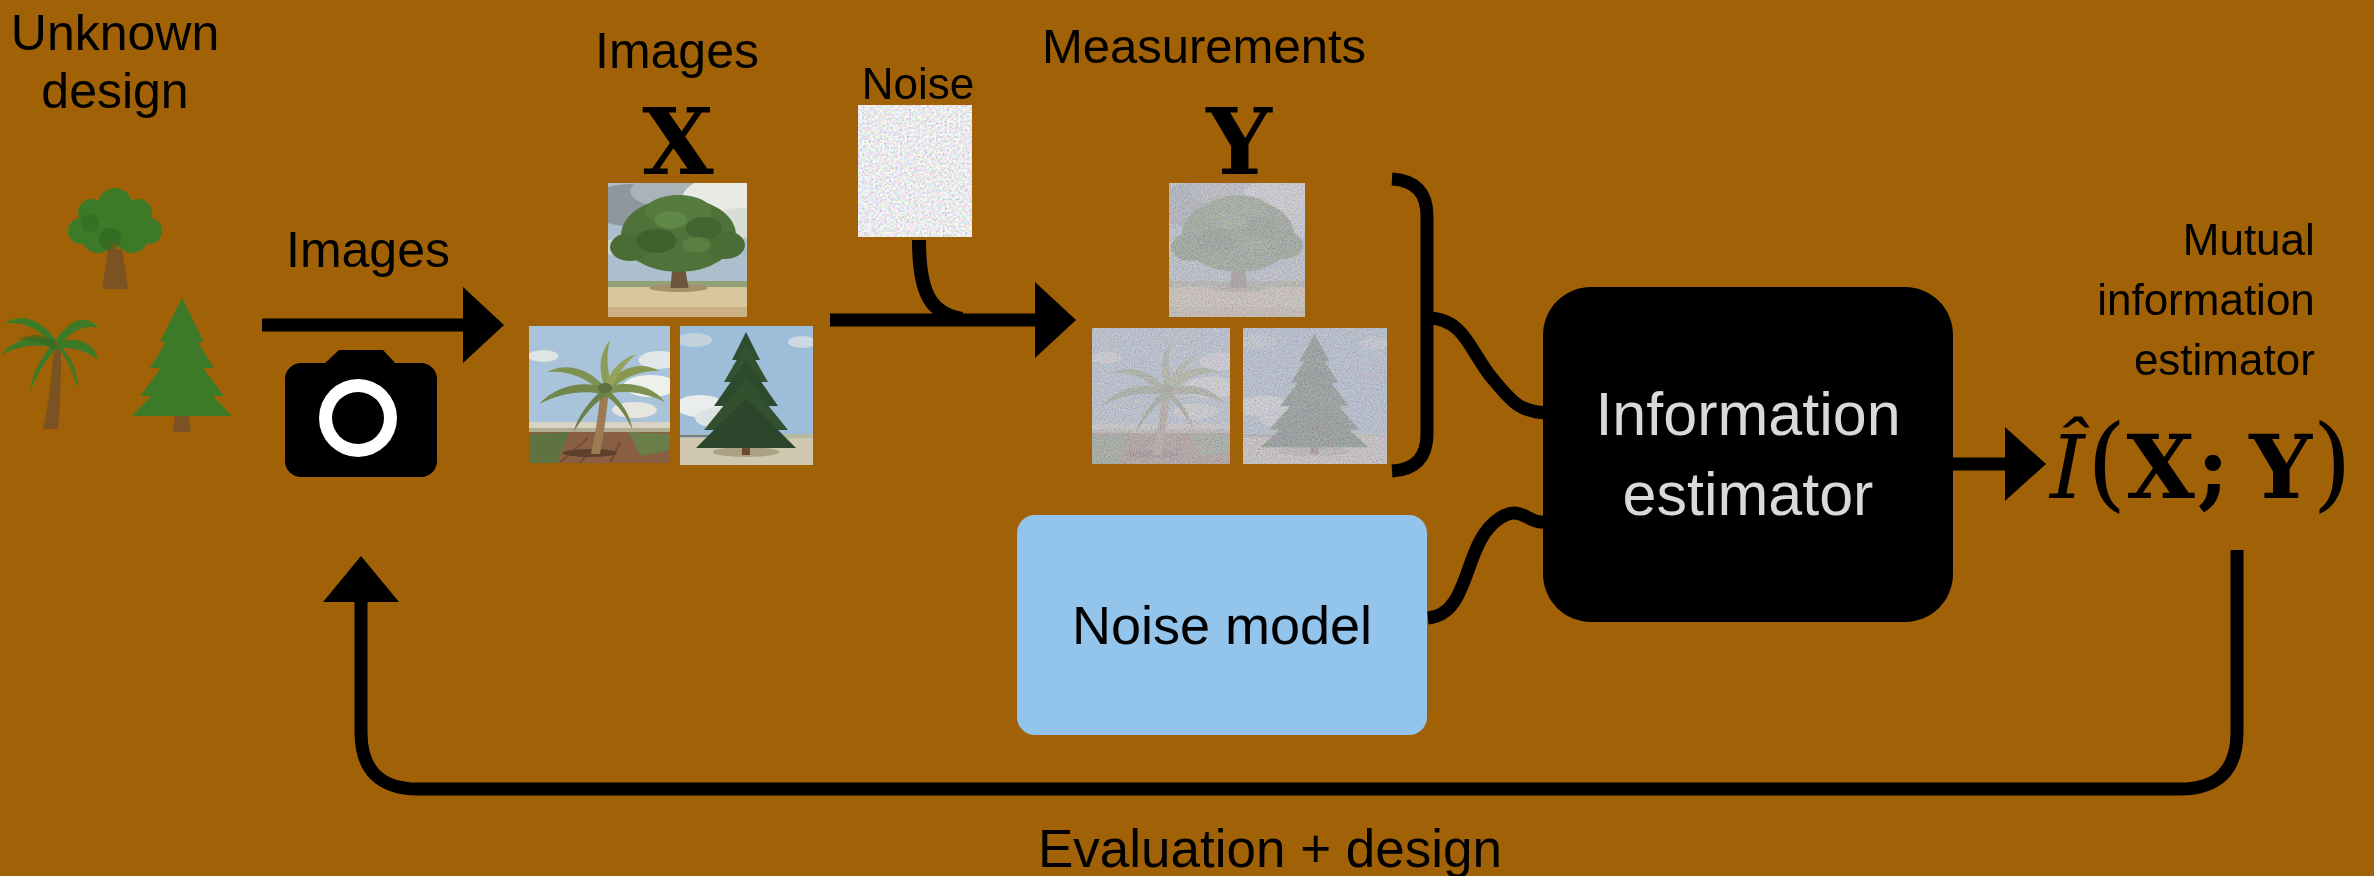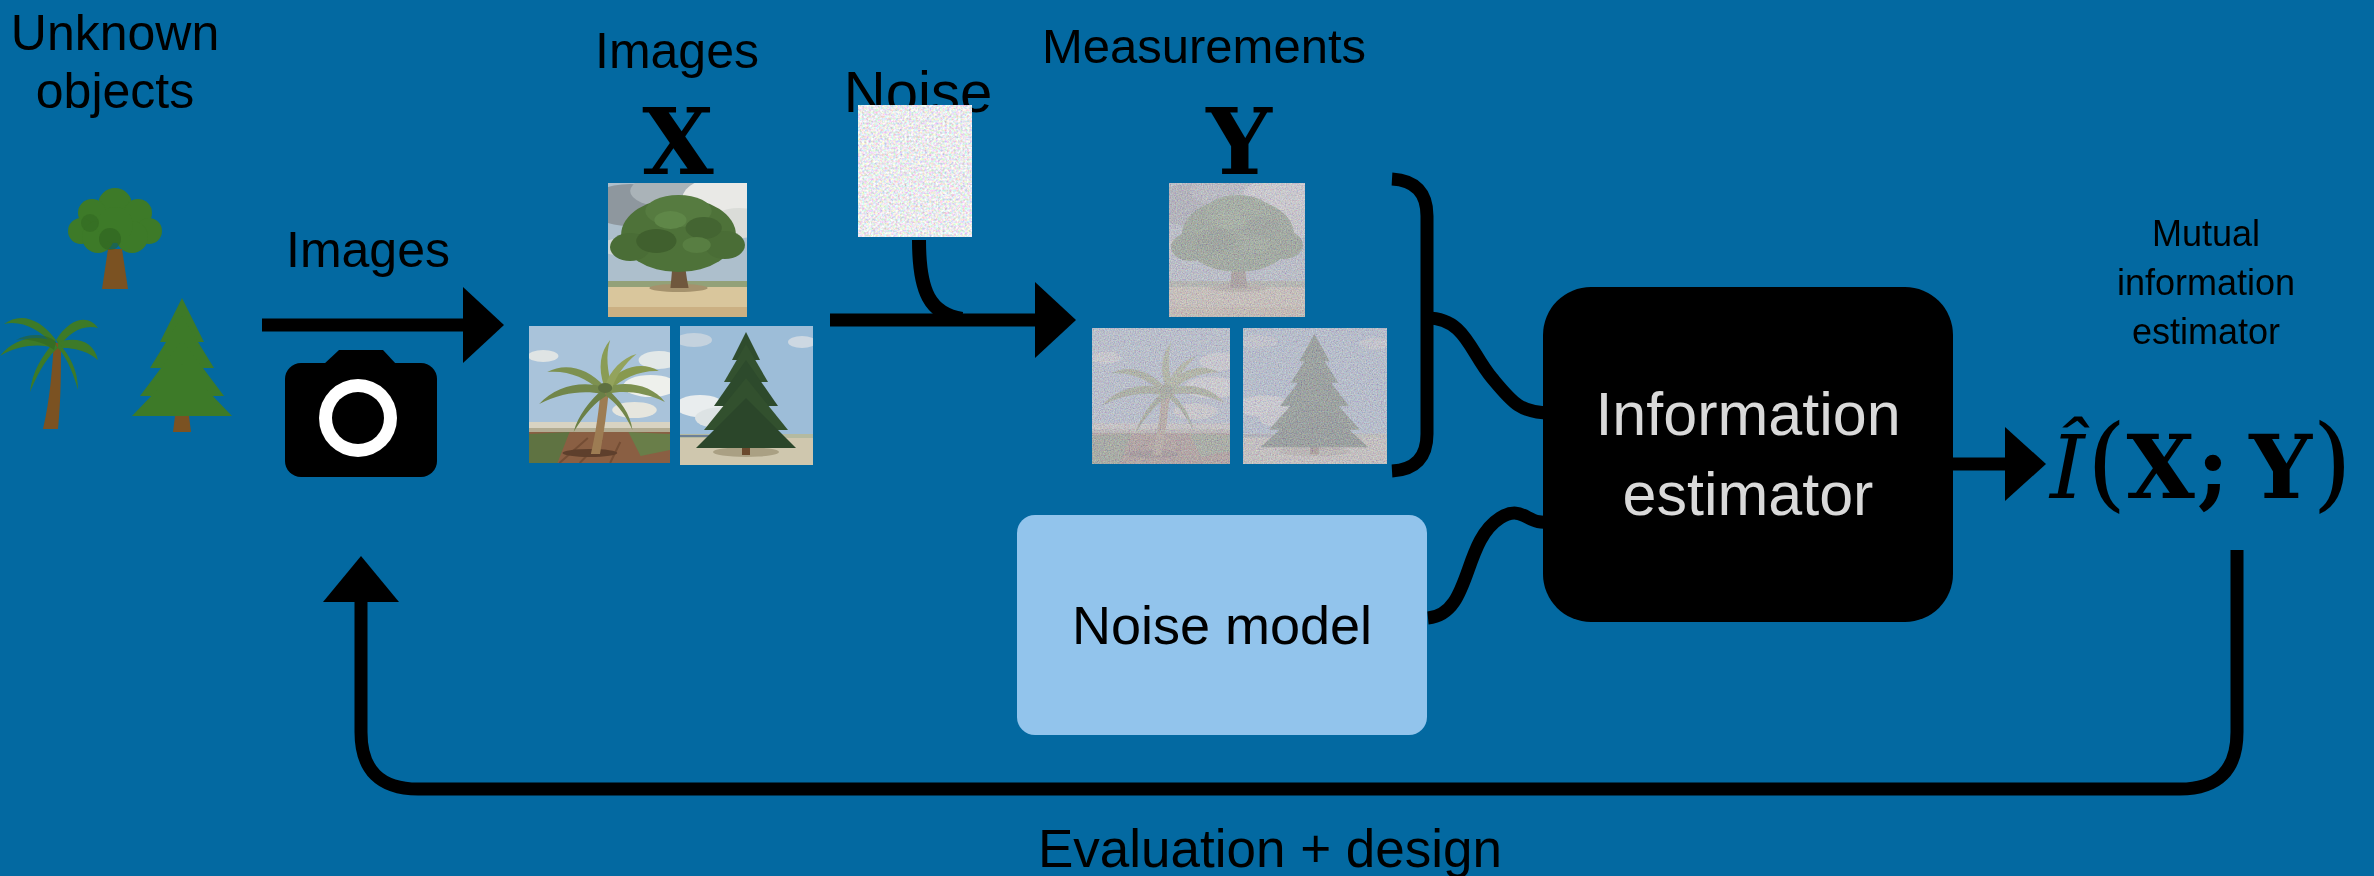--- a/index.html
+++ b/index.html
@@ -5,34 +5,34 @@
   :root{
     --noise-model-bg:#92c4ec;
     --estimator-bg:#000000;
     --estimator-text:#d9d9d9;
     --tree-green:#3d7a28;
     --trunk-brown:#7b5222;
     --connector-black:#000000;
   }
   html,body{margin:0;padding:0;background:#ffffff;}
   .canvas{
-    position:relative;width:2374px;height:876px;background:#0369a1;overflow:hidden;
+    position:relative;width:2374px;height:876px;background:#a16207;overflow:hidden;
     font-family:"Liberation Sans",sans-serif;color:#000;
   }
   .abs{position:absolute;}
   .lbl{
     position:absolute;transform:translateX(-50%);
     text-align:center;white-space:nowrap;line-height:1.16;color:#000;
   }
   .lbl-unknown{left:115px;top:4px;font-size:50px;}
   .lbl-encoder{left:368px;top:221px;font-size:50px;}
   .lbl-images{left:677px;top:22px;font-size:50px;text-align:right;}
-  .lbl-noise{left:918px;top:58px;font-size:58px;}
+  .lbl-noise{left:918px;top:58px;font-size:44px;}
   .lbl-measurements{left:1204px;top:18px;font-size:49px;}
-  .lbl-mutual{left:2206px;top:210px;font-size:36px;line-height:1.36;}
+  .lbl-mutual{left:2206px;top:210px;font-size:44px;line-height:1.36;text-align:right;}
   .lbl-evaluation{left:1270px;top:810px;font-size:53px;margin-top:8px;}
   .sym{
     position:absolute;transform:translateX(-50%);
     font-family:"DejaVu Serif",serif;font-weight:bold;font-size:92px;line-height:1;
   }
   .sym-x{left:678px;top:96px;}
   .sym-y{left:1239px;top:96px;}
   .box{
     position:absolute;display:flex;align-items:center;justify-content:center;
     text-align:center;
@@ -159,21 +159,21 @@
 
     <line class="ln" x1="1953" y1="464" x2="2008" y2="464" stroke-width="13"></line>
     <polygon class="hd" points="2005,427 2005,501 2046,464"></polygon>
 
     <path class="ln" d="M361 598 L361 732 Q361 789 418 789 L2180 789 Q2237 789 2237 732 L2237 550" stroke-width="13"></path>
     <polygon class="hd" points="323,602 399,602 361,556"></polygon>
   </svg>
 
   <div class="lbl lbl-unknown">
     <div>Unknown</div>
-    <div>objects</div>
+    <div>design</div>
   </div>
 
   <svg class="abs" style="left:60px;top:183px" width="110" height="112" viewBox="0 0 110 112">
     <path d="M48 66 L62 66 L68 106 L42 106 Z" fill="var(--trunk-brown)"></path>
     <g fill="var(--tree-green)">
       <circle cx="55" cy="22" r="17"></circle>
         <circle cx="32" cy="30" r="14"></circle>
         <circle cx="78" cy="30" r="14"></circle>
       <circle cx="21" cy="48" r="13"></circle>
         <circle cx="89" cy="48" r="13"></circle>

